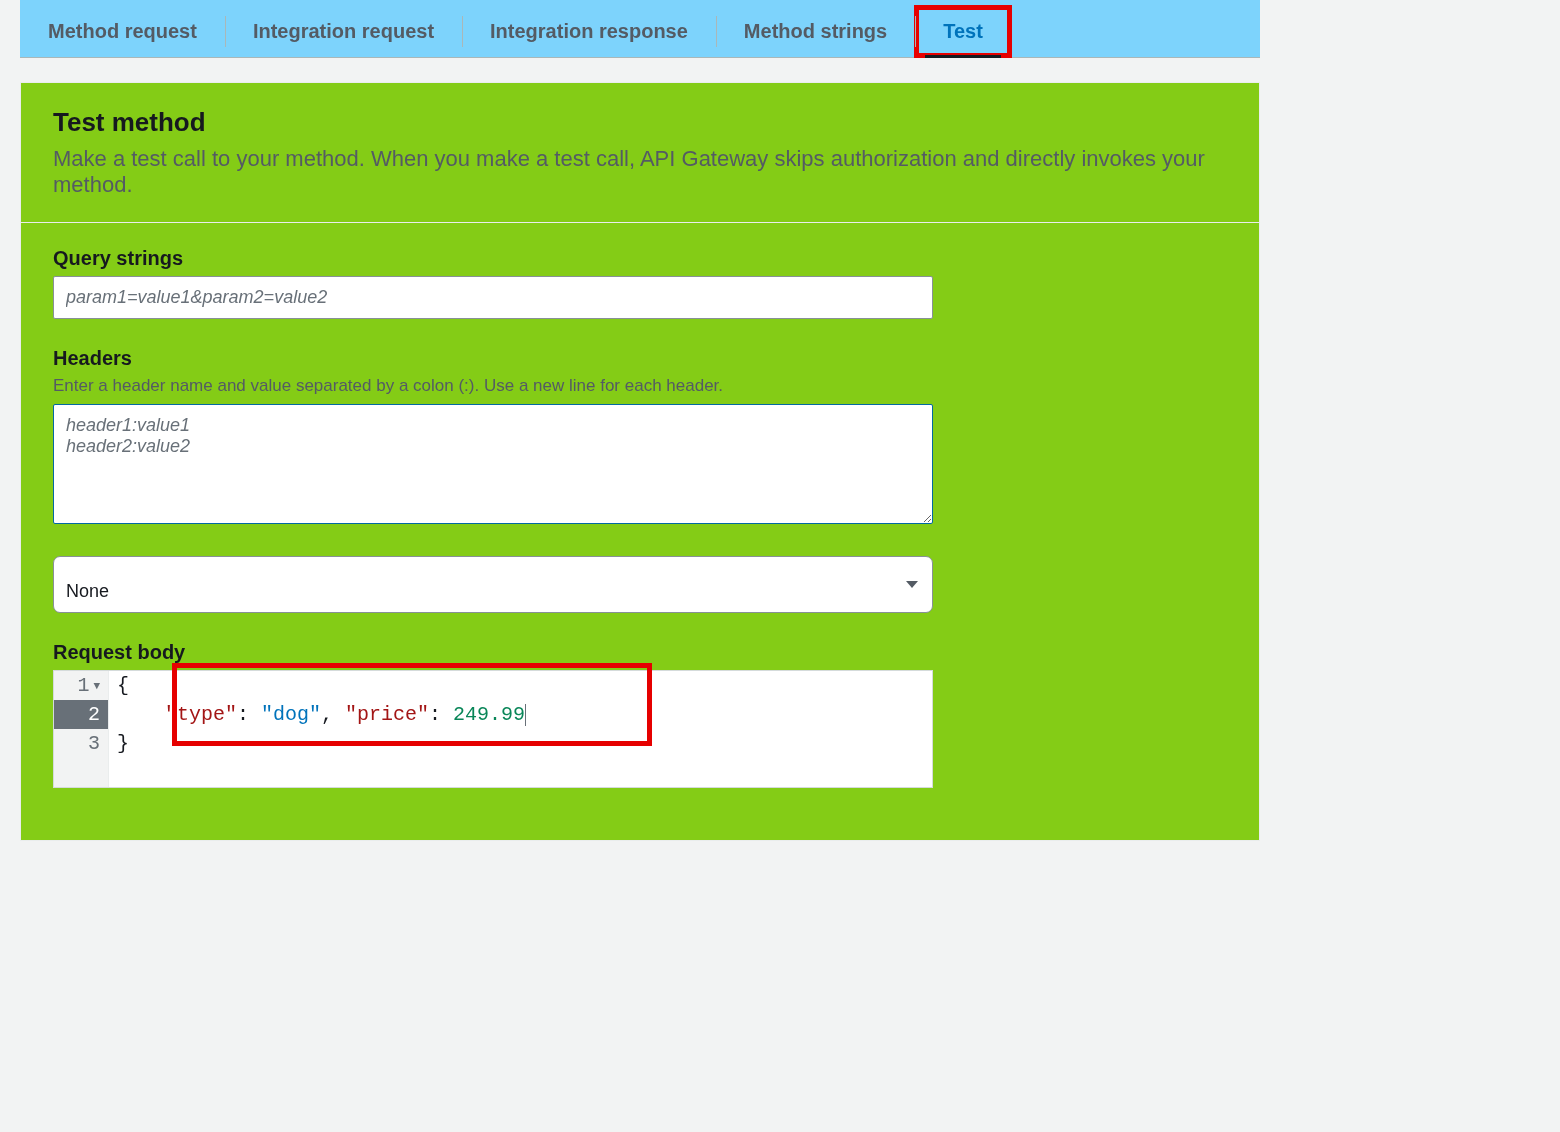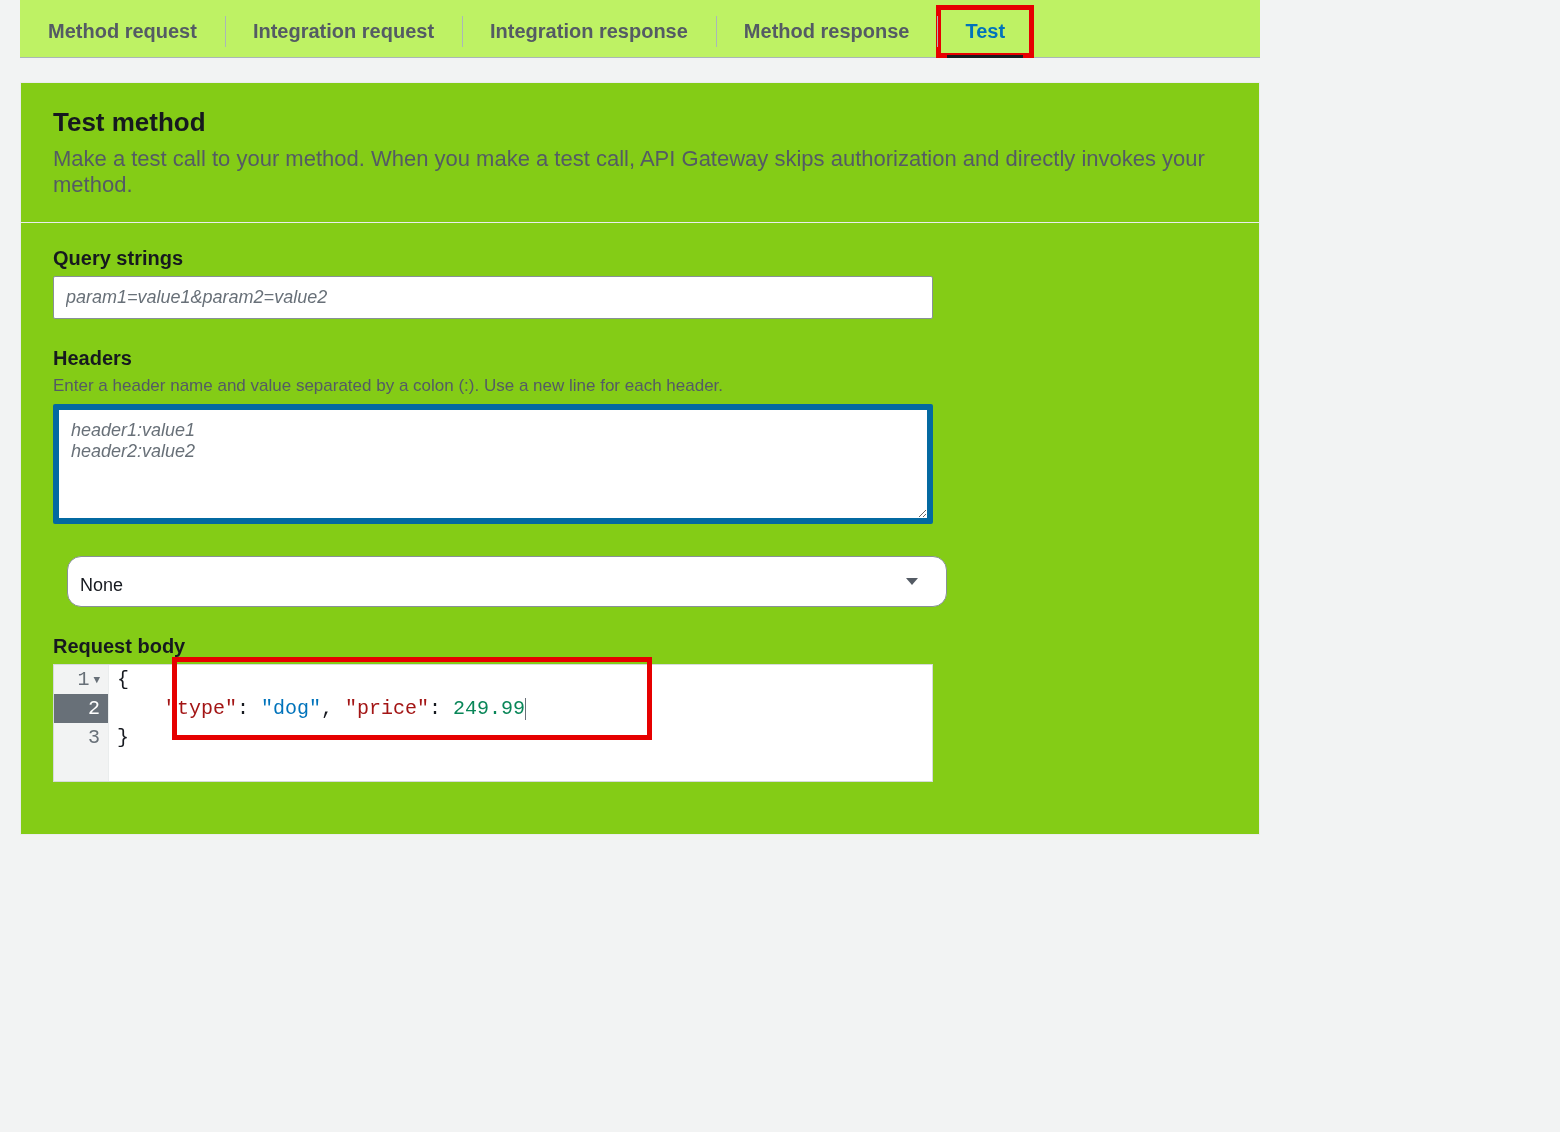--- a/index.html
+++ b/index.html
@@ -12,21 +12,21 @@
   .container {
     width: 1280px;
     padding: 0 20px 20px 20px;
   }
   
   .tabs {
     display: flex;
     align-items: center;
     border-bottom: 1px solid #aab7b8;
     padding: 6px 0 0 0;
-    background: #bef264;
+    background: #7dd3fc;
   }
   .tab {
     padding: 14px 28px;
     font-size: 20px;
     font-weight: 700;
     color: #545b64;
     cursor: pointer;
     position: relative;
   }
   .tab + .tab::before {
@@ -103,47 +103,46 @@
   .text-input::placeholder {
     color: #687078;
     font-style: italic;
   }
   .textarea {
     width: 880px;
     max-width: 100%;
     height: 120px;
     padding: 10px 12px;
     font-size: 18px;
-    border: 6px solid #0369a1;
+    border: 1px solid #0369a1;
     border-radius: 2px;
     font-family: inherit;
     resize: both;
   }
   .textarea::placeholder {
     color: #687078;
     font-style: italic;
   }
   .select-wrap {
     position: relative;
     width: 880px;
     max-width: 100%;
   }
   .select {
     width: 100%;
-    padding: 18px 36px 10px 12px;
+    padding: 24px 36px 10px 12px;
     font-size: 18px;
     border: 1px solid #879196;
-    border-radius: 14px;
+    border-radius: 7px;
     background: #fff;
     appearance: none;
     -webkit-appearance: none;
     cursor: pointer;
     font-family: inherit;
     color: #16191f;
-    margin-left: 14px;
   }
   .select-caret {
     position: absolute;
     right: 14px;
     top: 50%;
     transform: translateY(-50%);
     pointer-events: none;
     color: #545b64;
   }
   
@@ -212,21 +211,21 @@
 </style>
 </head>
 <body>
 
 <div class="container">
 
   <div class="tabs">
     <div class="tab">Method request</div>
     <div class="tab">Integration request</div>
     <div class="tab">Integration response</div>
-    <div class="tab">Method response</div>
+    <div class="tab">Method strings</div>
     <div class="tab active highlight-box">Test</div>
   </div>
 
   <div class="panel">
     <div class="panel-header">
       <div class="panel-title">Test method</div>
       <div class="panel-subtitle">Make a test call to your method. When you make a test call, API Gateway skips authorization and directly invokes your method.</div>
     </div>
 
     <div class="panel-body">

